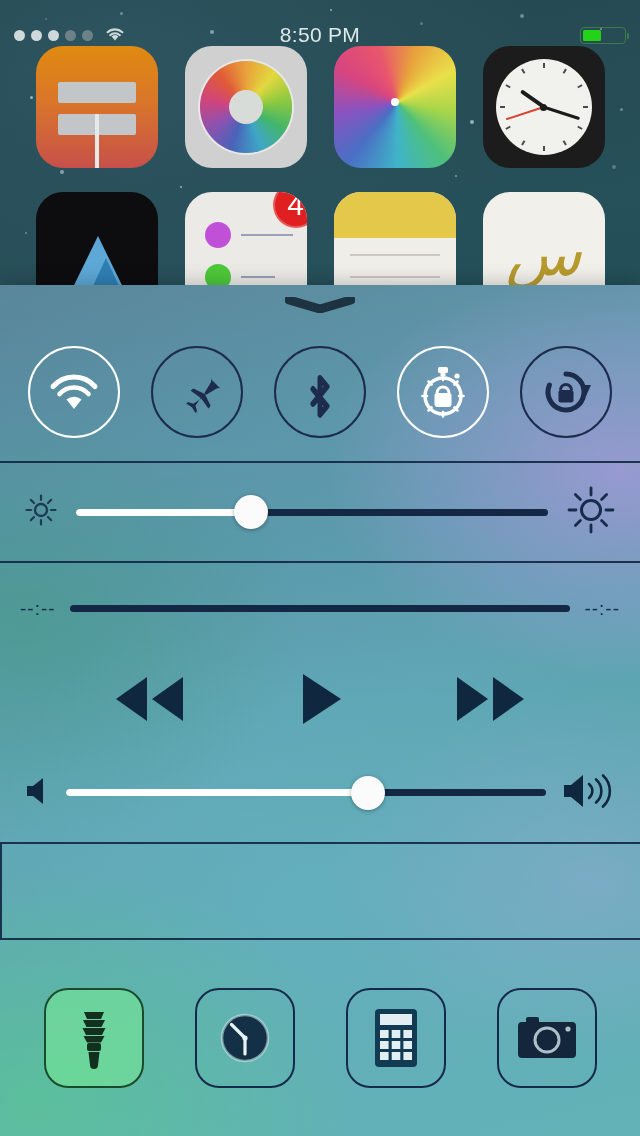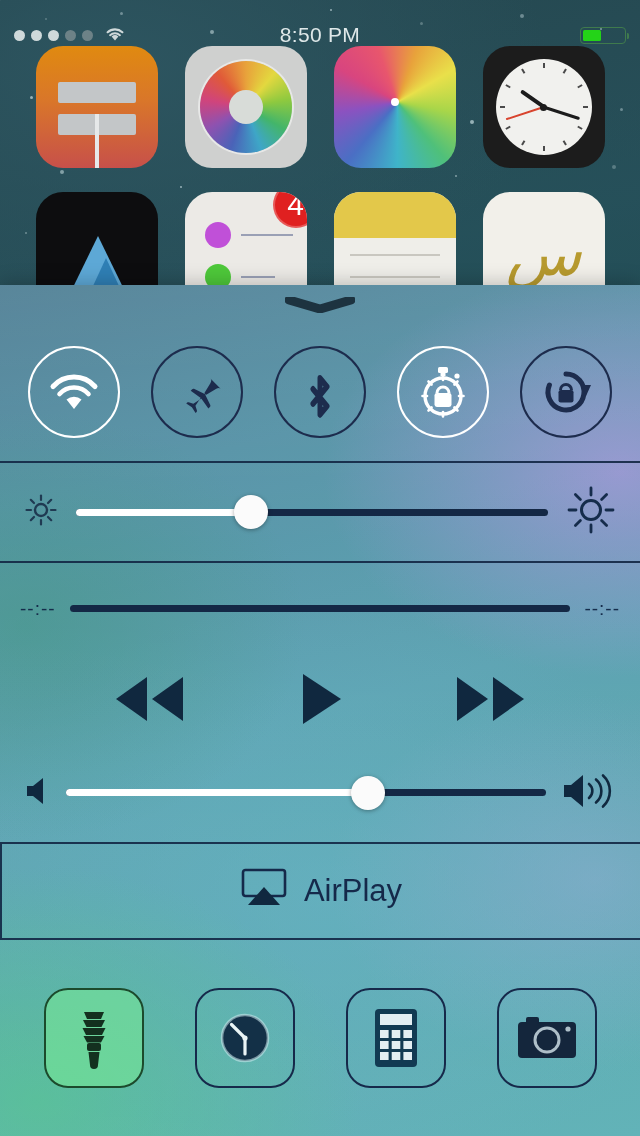--- a/index.html
+++ b/index.html
@@ -483,29 +483,20 @@
       </span>
     </div>
   </div>
 
   <div class="divider"></div>
 
   <div id="air">
 
     <div id="airsep"></div>
 
-    <div class="airbtn">
-      <span>
-        <svg width="48" height="40" viewBox="0 0 48 40">
-          <rect x="3" y="3" width="42" height="26" rx="2.4" stroke="#15294a" stroke-width="2.6" fill="none"></rect>
-          <polygon points="24,20 40,38 8,38" fill="#10283f"></polygon>
-        </svg>
-      </span>
-      <span>AirPlay</span>
-    </div>
   </div>
 
   <div class="divider"></div>
 
   <div id="shortcuts">
 
     <div class="sc lit">
       <span>
         <svg width="48" height="62" viewBox="0 0 48 62">
           <g fill="#13301f">

